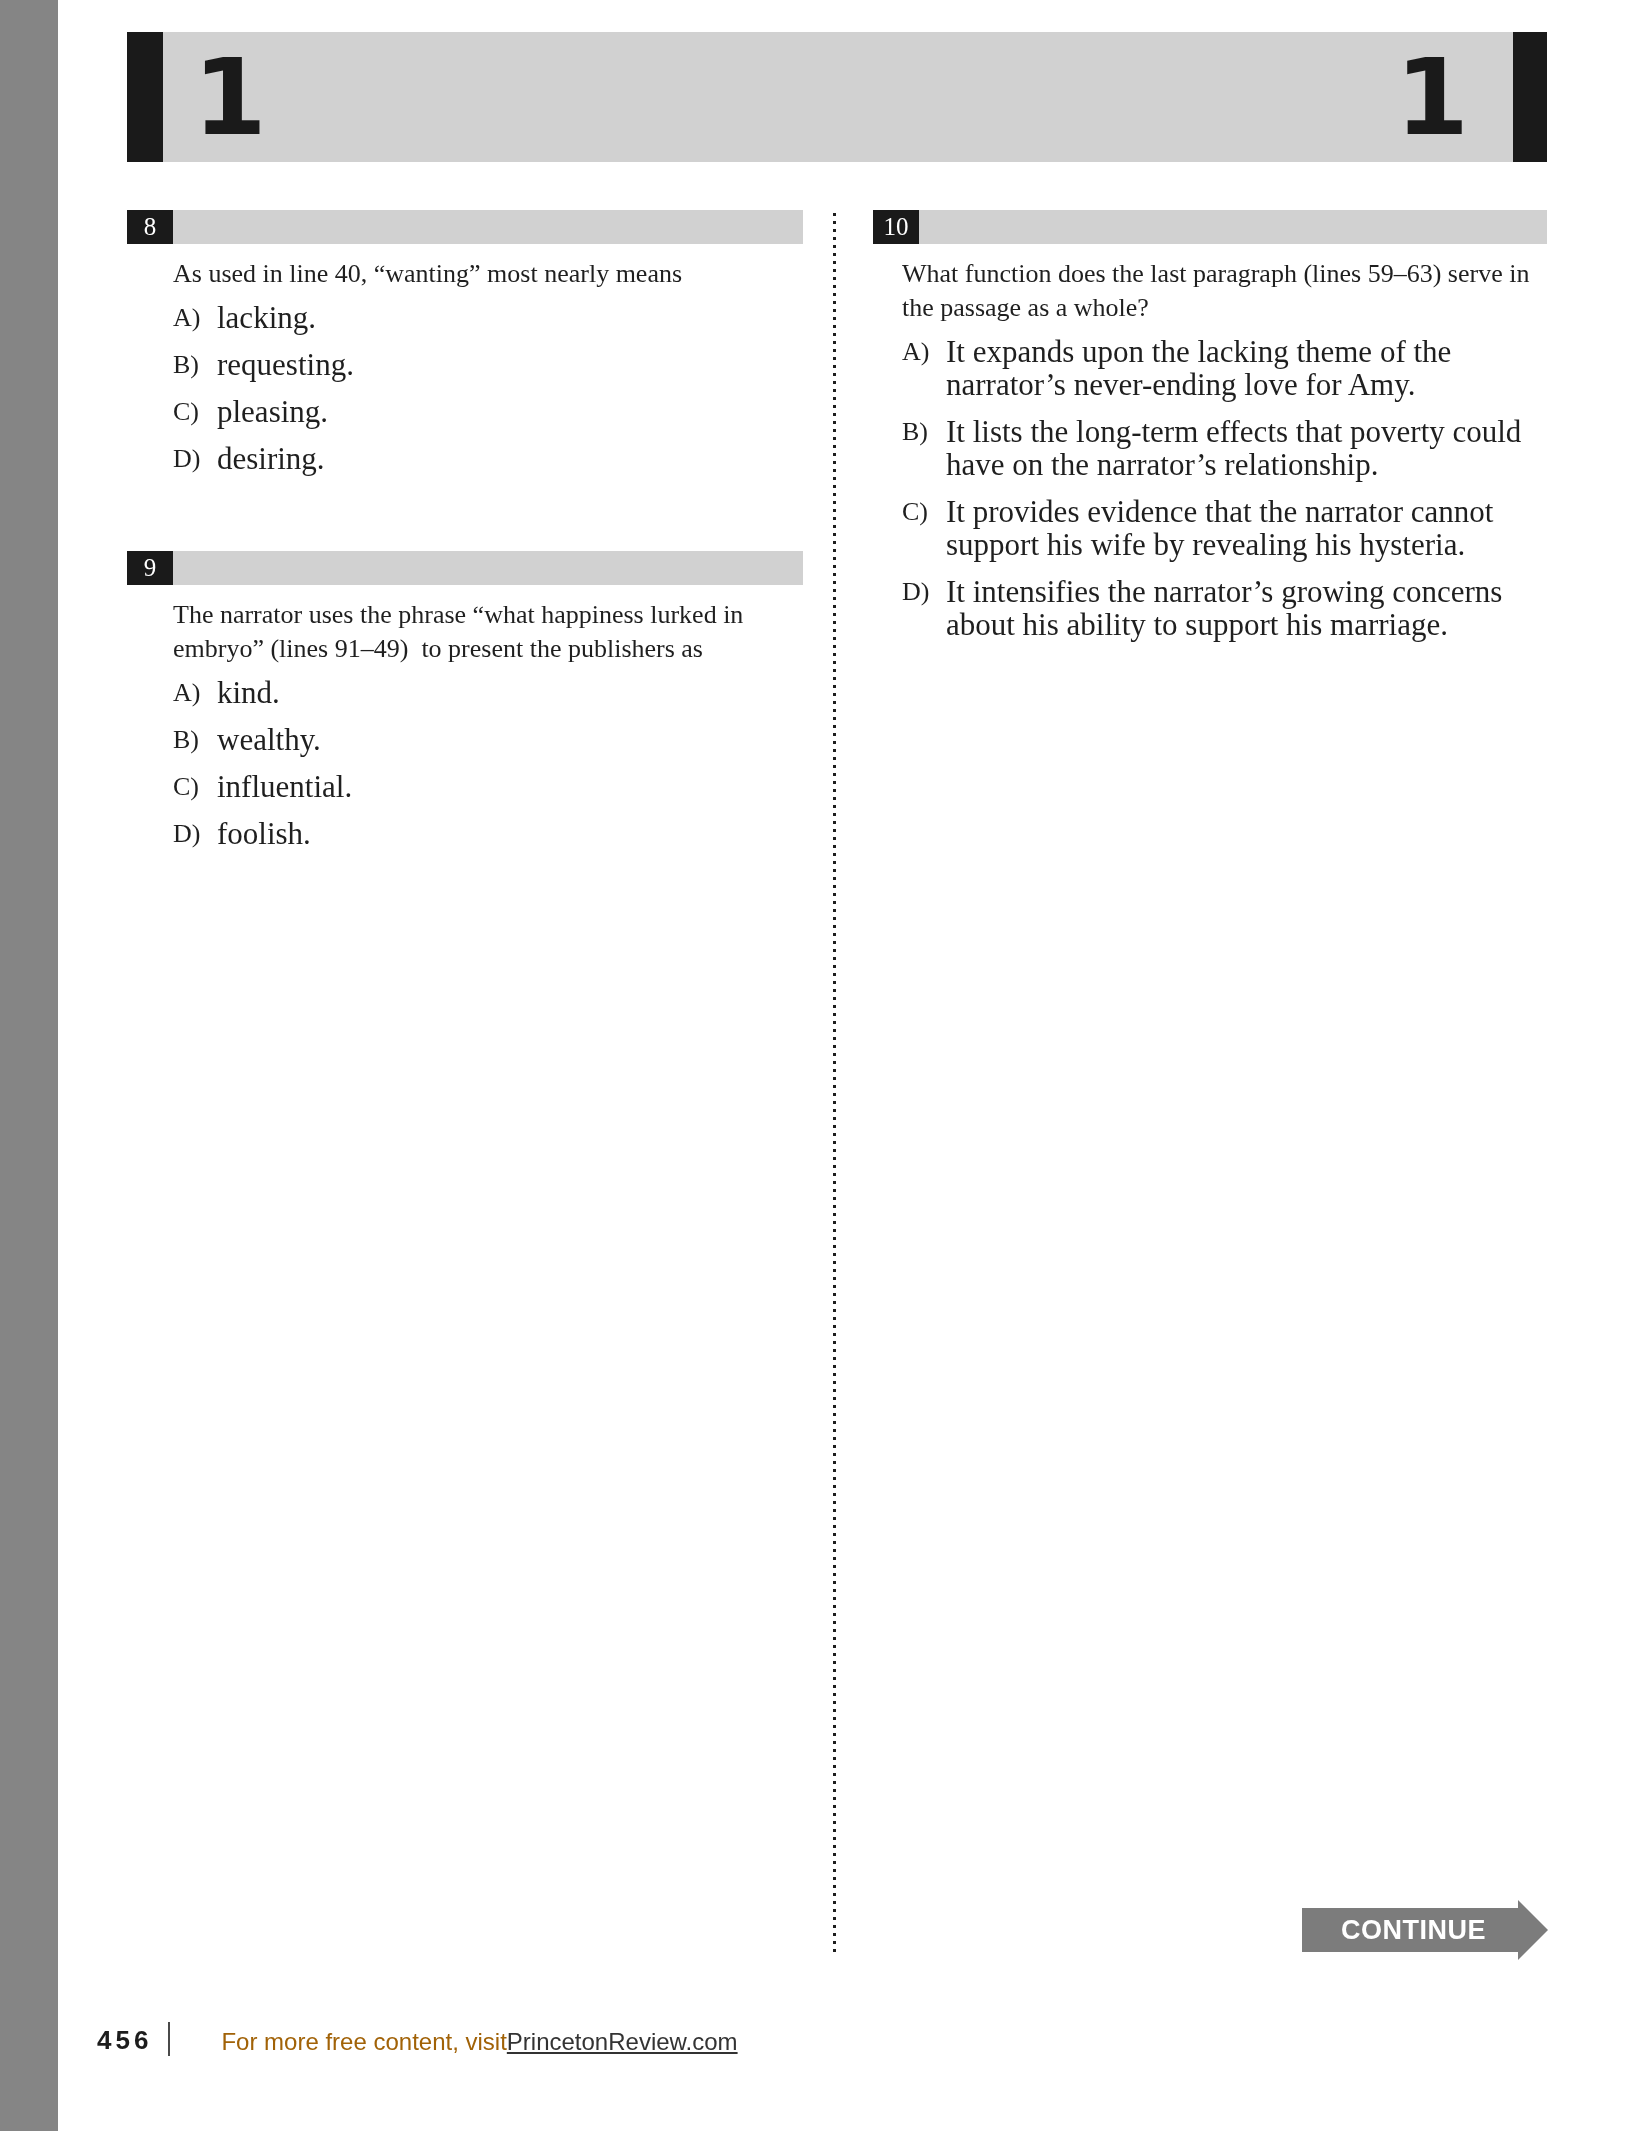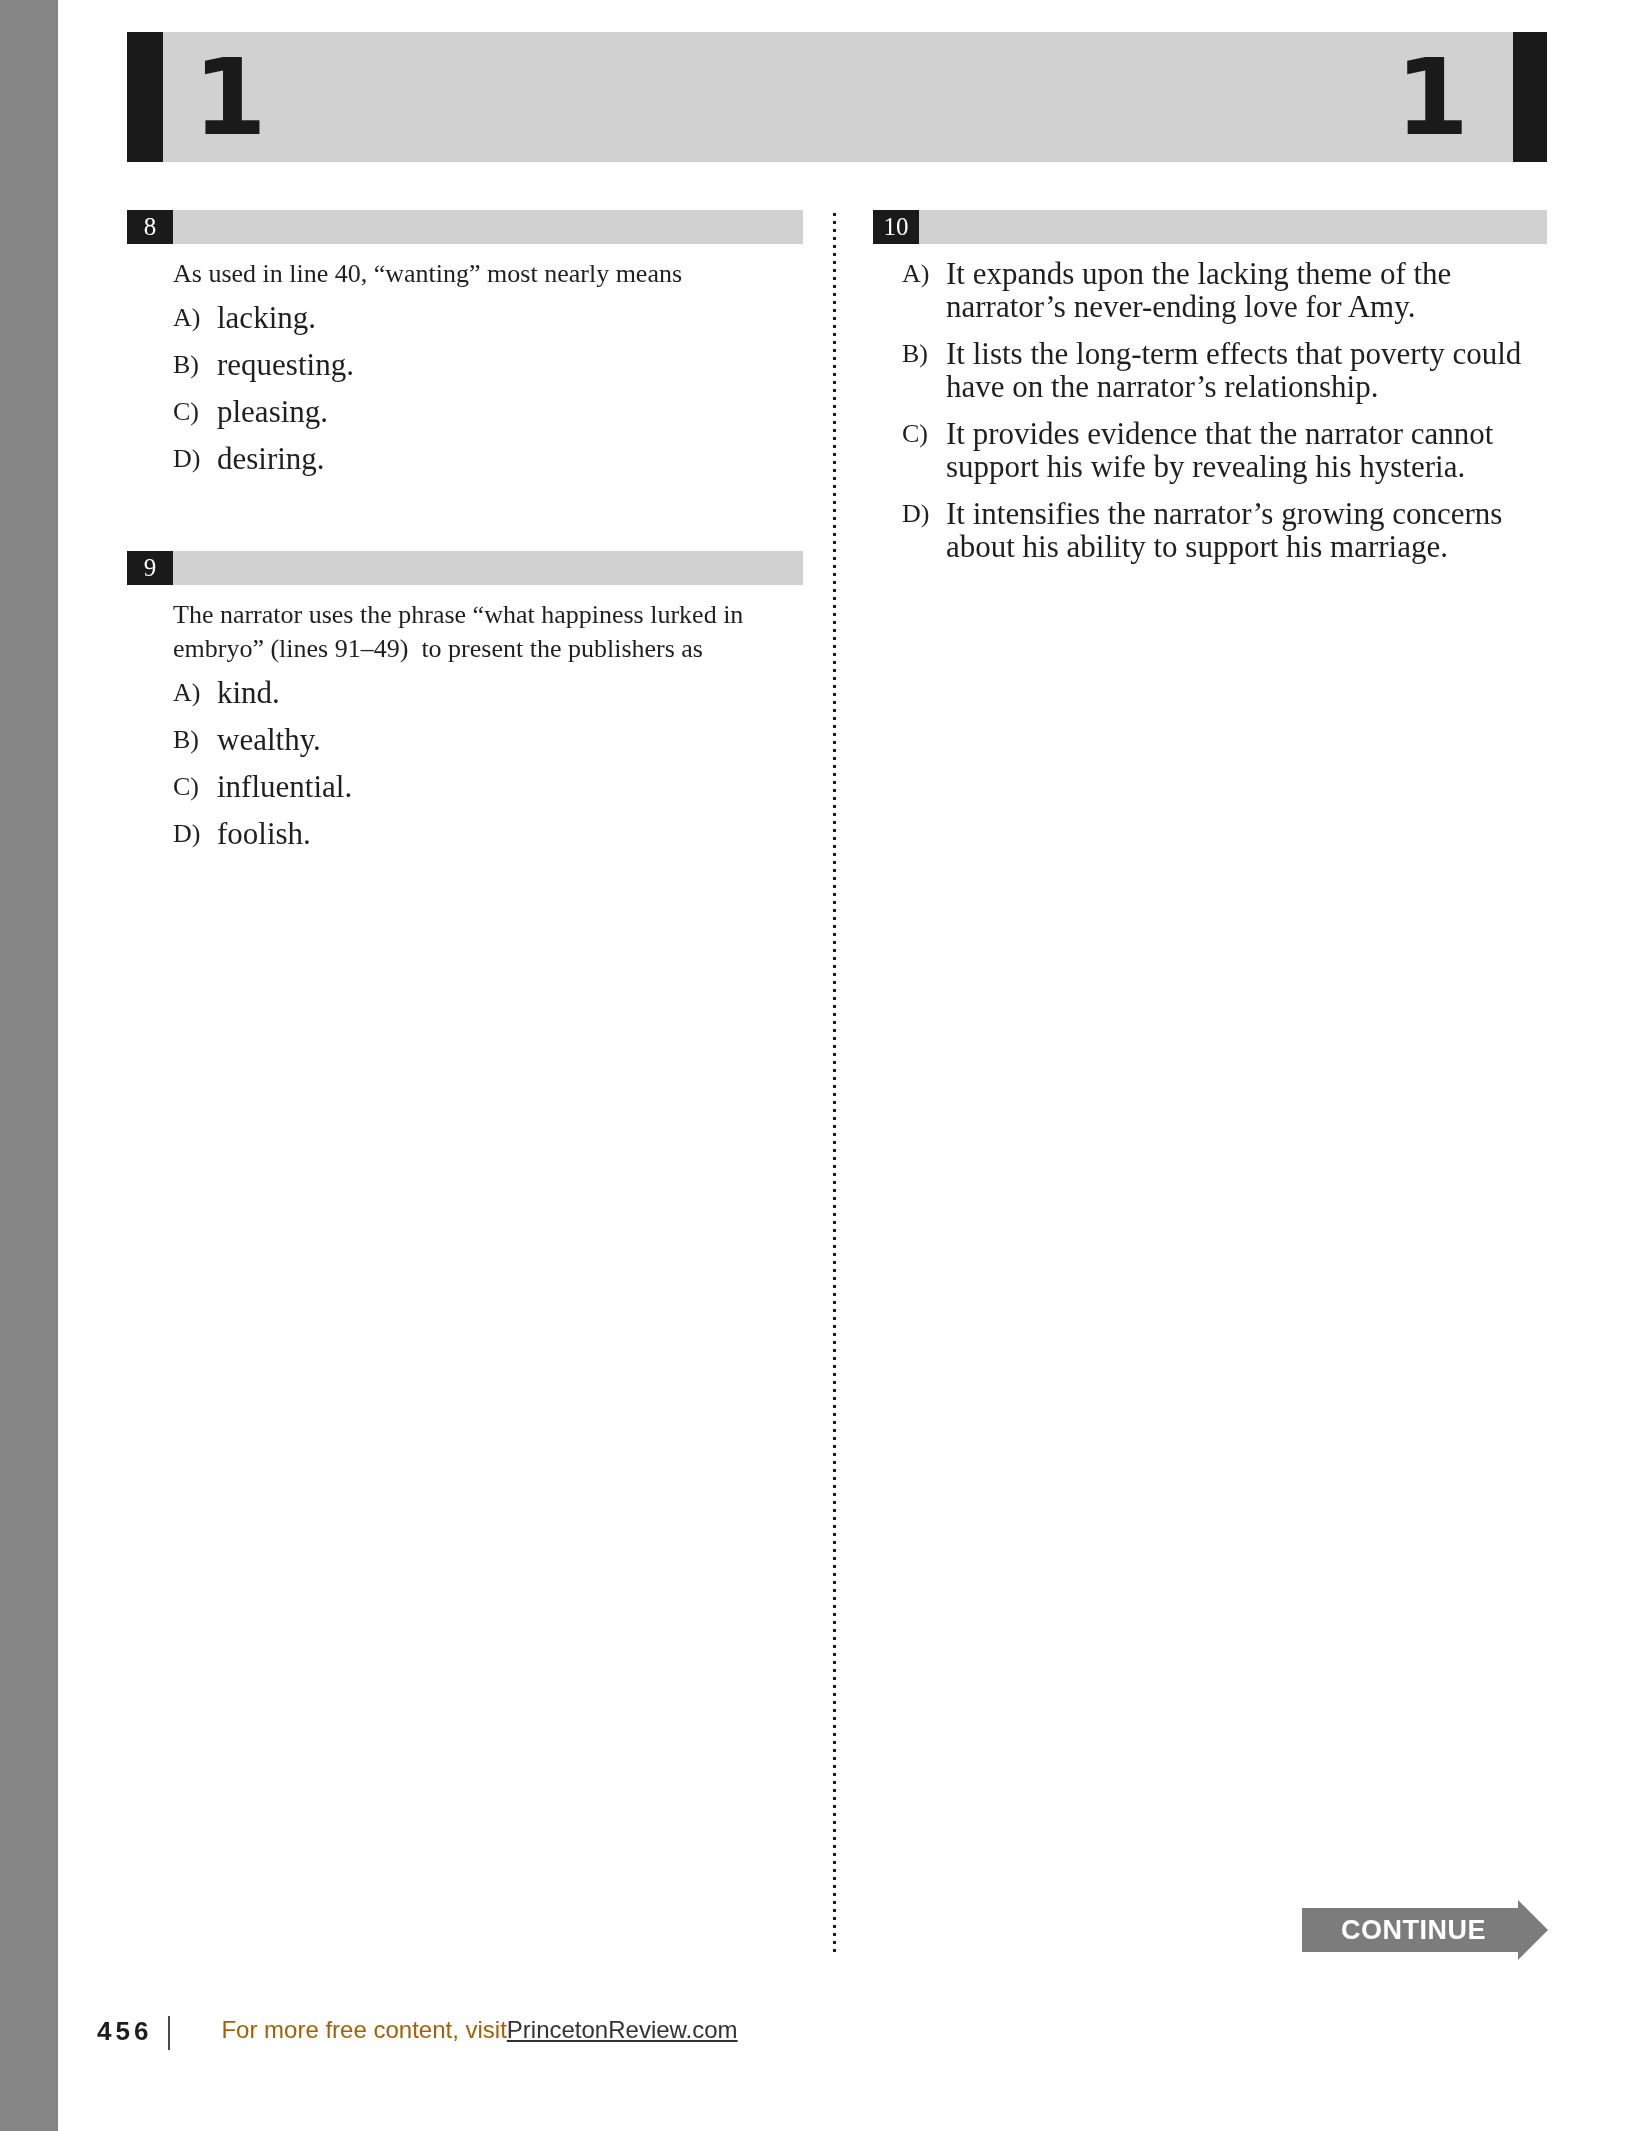--- a/index.html
+++ b/index.html
@@ -100,21 +100,21 @@
     position: absolute; left: 216px; top: -8px;
     width: 0; height: 0;
     border-top: 30px solid transparent;
     border-bottom: 30px solid transparent;
     border-left: 30px solid #7c7c7c;
   }
 
   
   .footer {
     position: absolute; left: 97px; top: 2016px;
-    display: flex; align-items: flex-start; height: 40px;
+    display: flex; align-items: flex-end; height: 40px;
     font-family: "Liberation Sans", sans-serif;
   }
   .footer-page {
     font-weight: bold; font-size: 26px; letter-spacing: 4px;
     color: #1d1d1d;
   }
   .footer-sep {
     width: 2px; height: 34px; background: #4a4a4a;
     margin: 0 19px 0 16px;
   }
@@ -199,20 +199,21 @@
 </div>
 
 <div class="col col-right">
 
   <div class="question">
     <div class="q-header">
       <div class="q-num">10</div>
       <div class="q-bar"></div>
     </div>
     <div class="q-body">
+      <div class="stem">What function does the last paragraph (lines 59–63) serve in the passage as a whole?</div>
       <div class="choices">
         <div class="choice">
           <div class="choice-letter">A)</div>
           <div class="choice-text">It expands upon the lacking theme of the narrator’s never-ending love for Amy.</div>
         </div>
         <div class="choice">
           <div class="choice-letter">B)</div>
           <div class="choice-text">It lists the long-term effects that poverty could have on the narrator’s relationship.</div>
         </div>
         <div class="choice">

